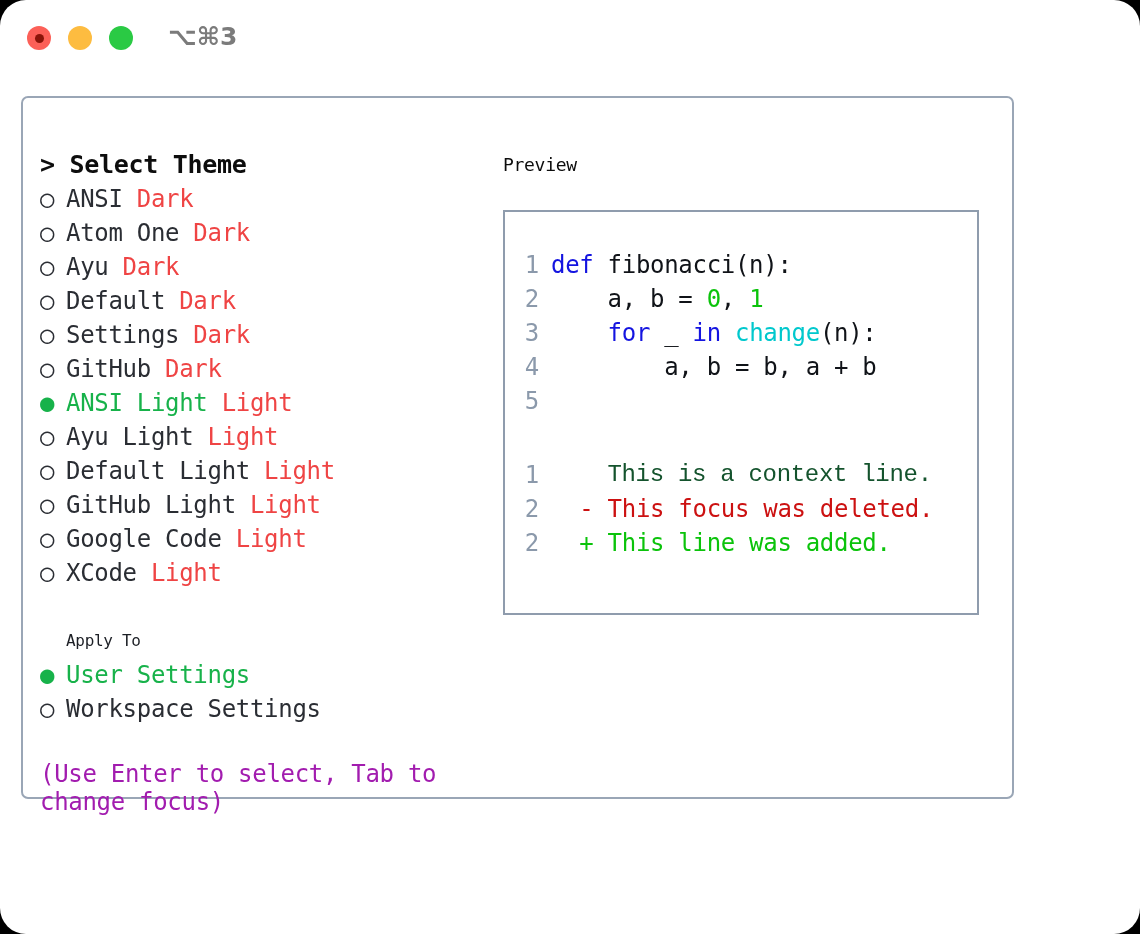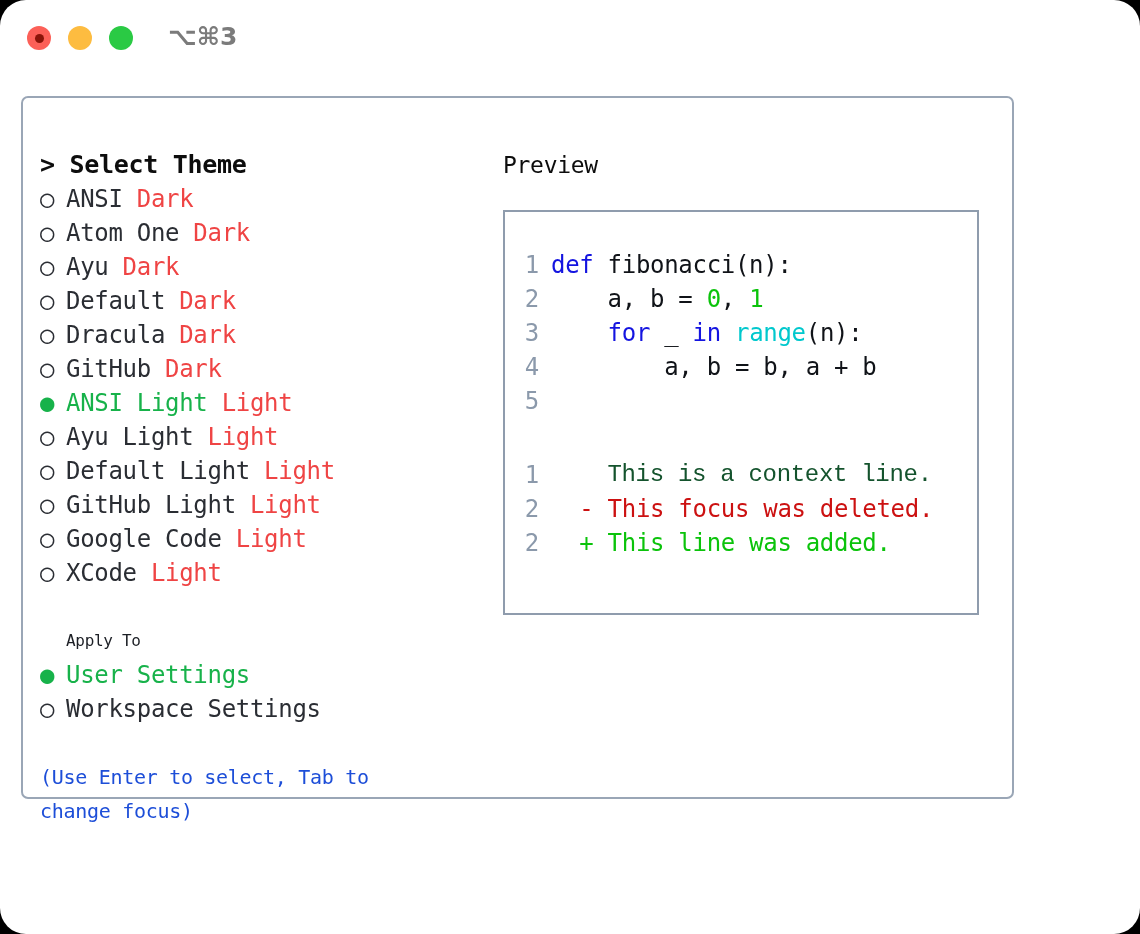--- a/index.html
+++ b/index.html
@@ -141,31 +141,31 @@
     line-height: 34px;
     color: #1c1f25;
     white-space: pre;
     padding-left: 26px;
     letter-spacing: -0.3px;
   }
   .spacer-lg { height: 34px; }
   .spacer-md { height: 34px; }
 
   .hint {
-    font-size: 20px;
-    line-height: 34px;
-    color: #1d4ed8;
+    font-size: 24px;
+    line-height: 28px;
+    color: #a21caf;
     letter-spacing: -0.3px;
     max-width: 405px;
     word-spacing: 0px;
   }
 
   
   .preview-heading {
-    font-size: 23px;
+    font-size: 18px;
     font-weight: normal;
     color: #0d0d0d;
     line-height: 34px;
     white-space: pre;
     letter-spacing: -0.3px;
   }
   .preview-box {
     margin-top: 28px;
     width: 476px;
     height: 405px;
@@ -219,21 +219,21 @@
 
       <div class="col-left">
 
         <div class="section-heading">&gt; Select Theme</div>
 
         <ul class="opt-list" id="theme-list">
             <li class="opt-row"><span class="bullet">○</span><span class="opt-name">ANSI </span><span class="opt-variant">Dark</span></li>
             <li class="opt-row"><span class="bullet">○</span><span class="opt-name">Atom One </span><span class="opt-variant">Dark</span></li>
             <li class="opt-row"><span class="bullet">○</span><span class="opt-name">Ayu </span><span class="opt-variant">Dark</span></li>
             <li class="opt-row"><span class="bullet">○</span><span class="opt-name">Default </span><span class="opt-variant">Dark</span></li>
-            <li class="opt-row"><span class="bullet">○</span><span class="opt-name">Dracula </span><span class="opt-variant">Dark</span></li>
+            <li class="opt-row"><span class="bullet">○</span><span class="opt-name">Settings </span><span class="opt-variant">Dark</span></li>
             <li class="opt-row"><span class="bullet">○</span><span class="opt-name">GitHub </span><span class="opt-variant">Dark</span></li>
             <li class="opt-row selected"><span class="bullet sel">●</span><span class="opt-name">ANSI Light </span><span class="opt-variant">Light</span></li>
             <li class="opt-row"><span class="bullet">○</span><span class="opt-name">Ayu Light </span><span class="opt-variant">Light</span></li>
             <li class="opt-row"><span class="bullet">○</span><span class="opt-name">Default Light </span><span class="opt-variant">Light</span></li>
             <li class="opt-row"><span class="bullet">○</span><span class="opt-name">GitHub Light </span><span class="opt-variant">Light</span></li>
             <li class="opt-row"><span class="bullet">○</span><span class="opt-name">Google Code </span><span class="opt-variant">Light</span></li>
             <li class="opt-row"><span class="bullet">○</span><span class="opt-name">XCode </span><span class="opt-variant">Light</span></li>
           </ul>
 
         <div class="spacer-lg"></div>
@@ -250,21 +250,21 @@
         <div class="hint">(Use Enter to select, Tab to change focus)</div>
       </div>
 
       <div class="col-right">
         <div class="preview-heading">Preview</div>
 
         <div class="preview-box">
           <div id="code-block">
               <div class="code-line"><span class="gutter">1</span><span class="code-text"><span class="tok-kw">def</span><span class="tok-plain"> fibonacci(n):</span></span></div>
               <div class="code-line"><span class="gutter">2</span><span class="code-text"><span class="tok-plain">    a, b = </span><span class="tok-num">0</span><span class="tok-plain">, </span><span class="tok-num">1</span></span></div>
-              <div class="code-line"><span class="gutter">3</span><span class="code-text"><span class="tok-plain">    </span><span class="tok-kw">for</span><span class="tok-plain"> _ </span><span class="tok-kw">in</span><span class="tok-plain"> </span><span class="tok-fn">range</span><span class="tok-plain">(n):</span></span></div>
+              <div class="code-line"><span class="gutter">3</span><span class="code-text"><span class="tok-plain">    </span><span class="tok-kw">for</span><span class="tok-plain"> _ </span><span class="tok-kw">in</span><span class="tok-plain"> </span><span class="tok-fn">change</span><span class="tok-plain">(n):</span></span></div>
               <div class="code-line"><span class="gutter">4</span><span class="code-text"><span class="tok-plain">        a, b = b, a + b</span></span></div>
               <div class="code-line"><span class="gutter">5</span></div>
             </div>
           <div class="diff-gap"></div>
           <div id="diff-block">
               <div class="code-line"><span class="gutter">1</span><span class="diff-ctx">    This is a context line.</span></div>
               <div class="code-line"><span class="gutter">2</span><span class="diff-del">  - This focus was deleted.</span></div>
               <div class="code-line"><span class="gutter">2</span><span class="diff-add">  + This line was added.</span></div>
             </div>
         </div>

